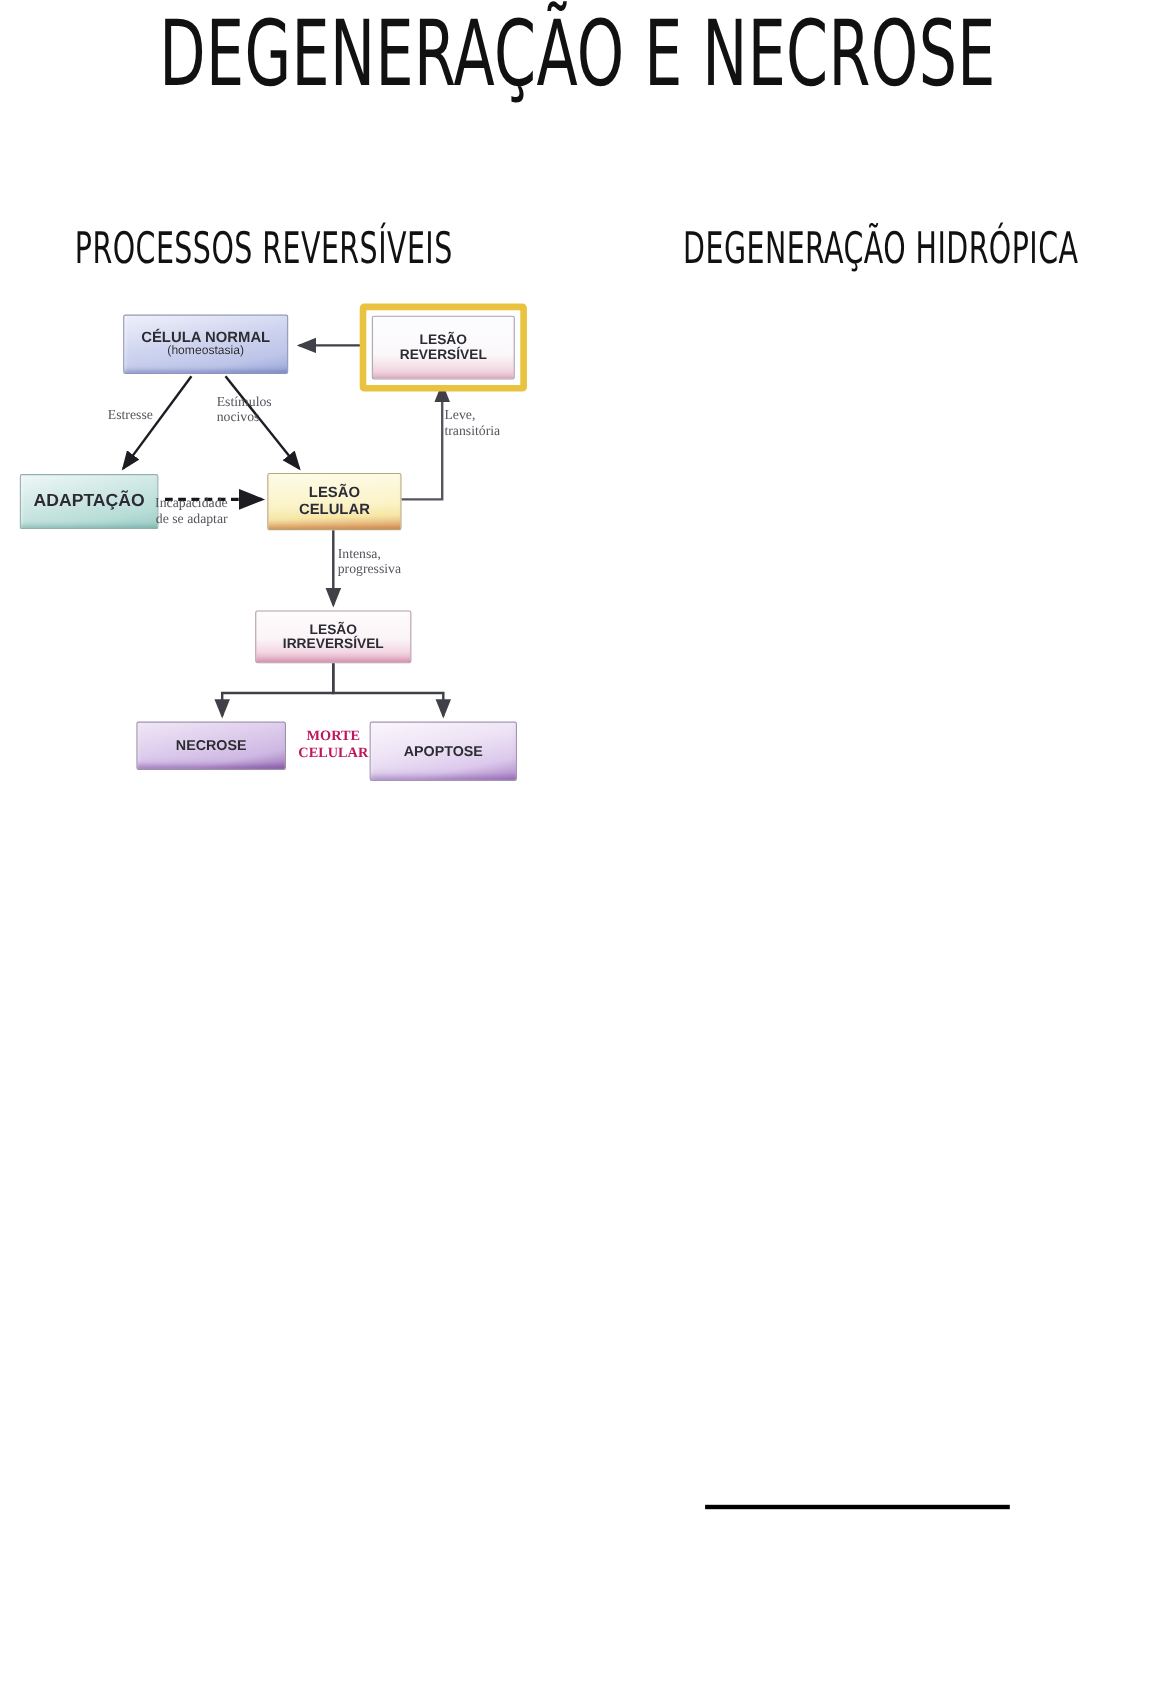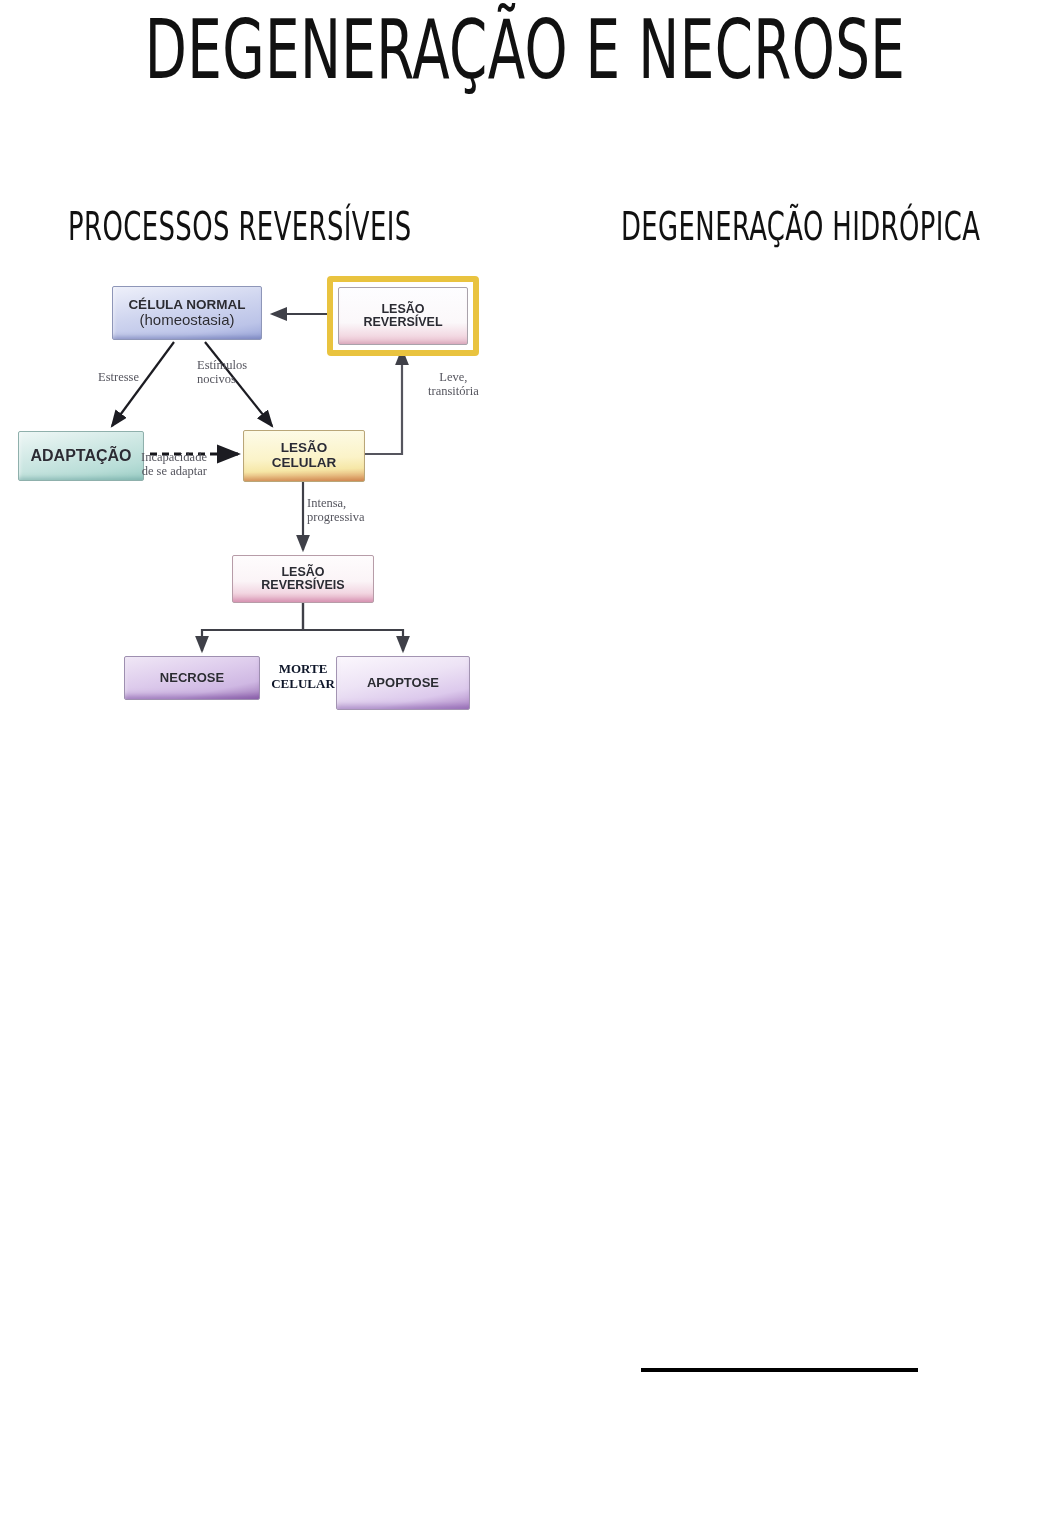--- a/index.html
+++ b/index.html
@@ -94,21 +94,21 @@
   
   #box-celula-normal {
     left: 112px; top: 28px;
     width: 150px; height: 54px;
     font-size: 13.5px;
     background: linear-gradient(170deg, #eef0fa 0%, #cfd5ef 45%, #bcc4e8 78%, #9aa5d8 100%);
     border-color: #8e96b8;
     box-shadow: inset 0 -6px 5px -4px rgba(90,100,165,0.55),
                 inset 3px 0 4px -3px rgba(255,255,255,0.9);
   }
-  #box-celula-normal .sub { font-size: 15px; }
+  #box-celula-normal .sub { font-size: 11px; }
 
   
   #highlight-lesao-reversivel {
     position: absolute;
     left: 327px; top: 276px - 258px;
     top: 18px;
     width: 152px; height: 80px;
     border: 6px solid #e9c33f;
     border-radius: 4px;
     box-sizing: border-box;
@@ -181,30 +181,30 @@
   .edge-label {
     position: absolute;
     font-family: Liberation Serif, serif;
     font-size: 12.5px;
     color: #55555e;
     line-height: 1.15;
     white-space: pre-line;
   }
   #label-estresse   { left: 98px;  top: 112px; }
   #label-estimulos  { left: 197px; top: 100px; }
-  #label-leve       { left: 428px; top: 112px; text-align: center; }
+  #label-leve       { left: 404px; top: 112px; }
   #label-incapacidade { left: 141px; top: 192px; text-align: right; }
   #label-intensa    { left: 307px; top: 238px; }
   #label-morte {
     left: 268px; top: 404px;
     width: 70px;
     text-align: center;
     font-weight: bold;
     font-size: 13px;
-    color: #0f172a;
+    color: #be185d;
   }
 
   
   #bottom-rule {
     position: absolute;
     left: 641px;
     top: 1368px;
     width: 277px;
     height: 4px;
     background: #000000;
@@ -263,21 +263,21 @@
     <span>ADAPTAÇÃO</span>
   </div>
 
   <div id="box-lesao-celular" class="dbox">
     <span>LESÃO</span>
     <span>CELULAR</span>
   </div>
 
   <div id="box-lesao-irreversivel" class="dbox">
     <span>LESÃO</span>
-    <span>REVERSÍVEIS</span>
+    <span>IRREVERSÍVEL</span>
   </div>
 
   <div id="box-necrose" class="dbox">
     <span>NECROSE</span>
   </div>
 
   <div id="box-apoptose" class="dbox">
     <span>APOPTOSE</span>
   </div>
 

